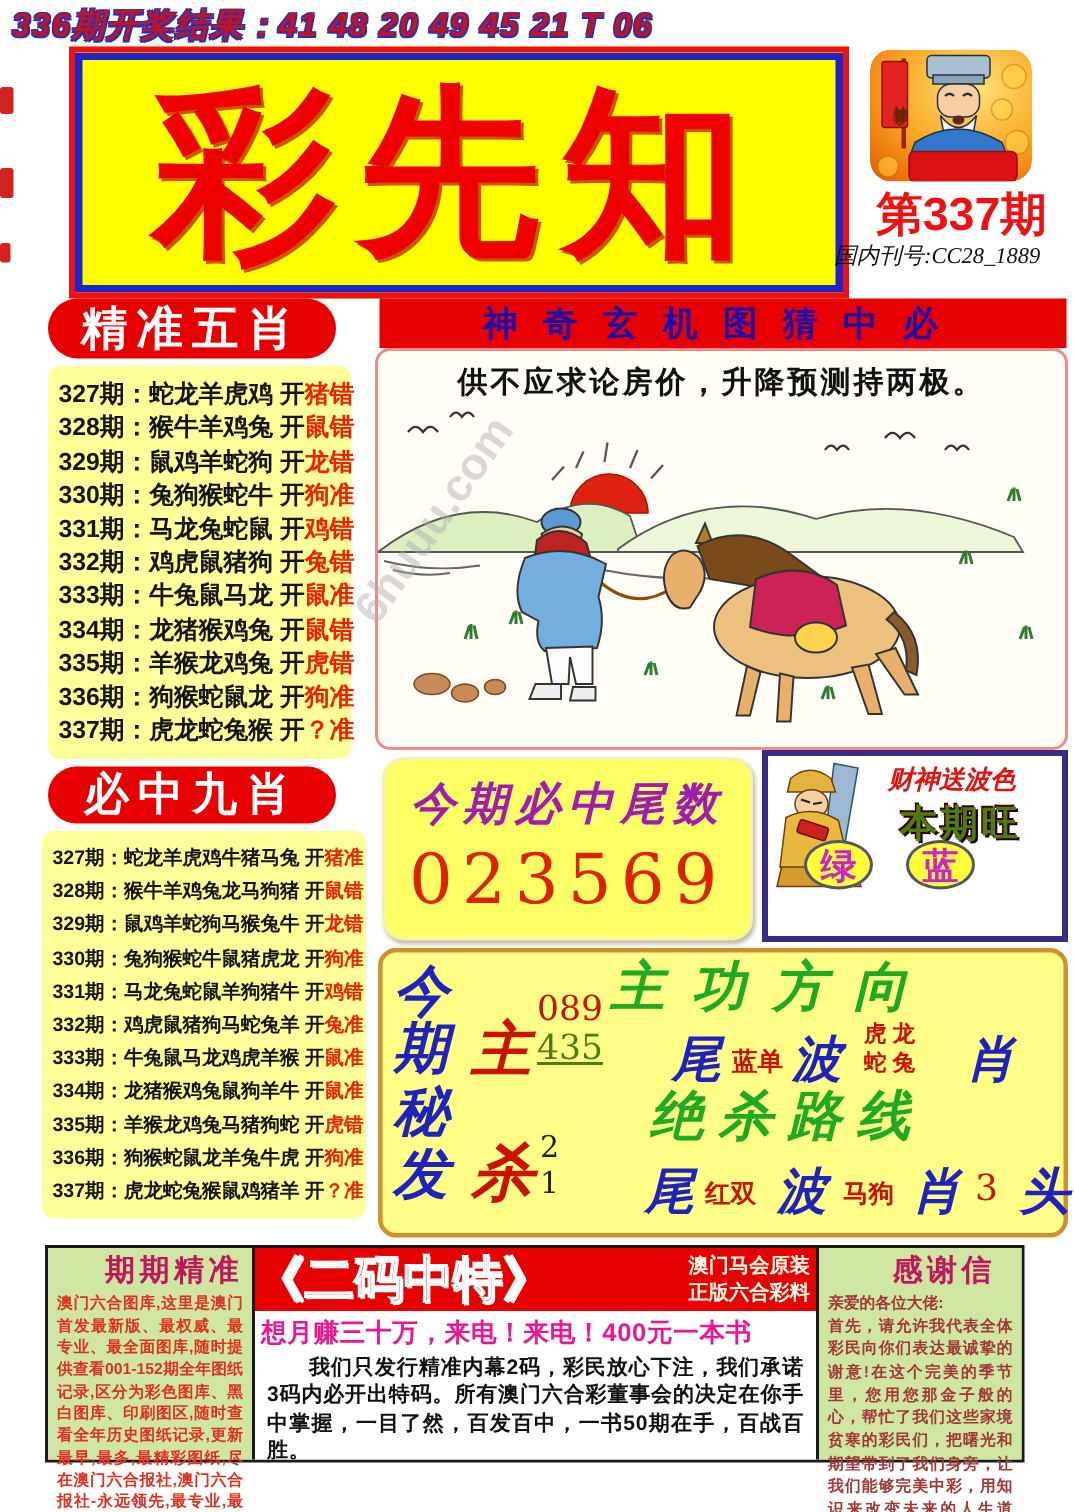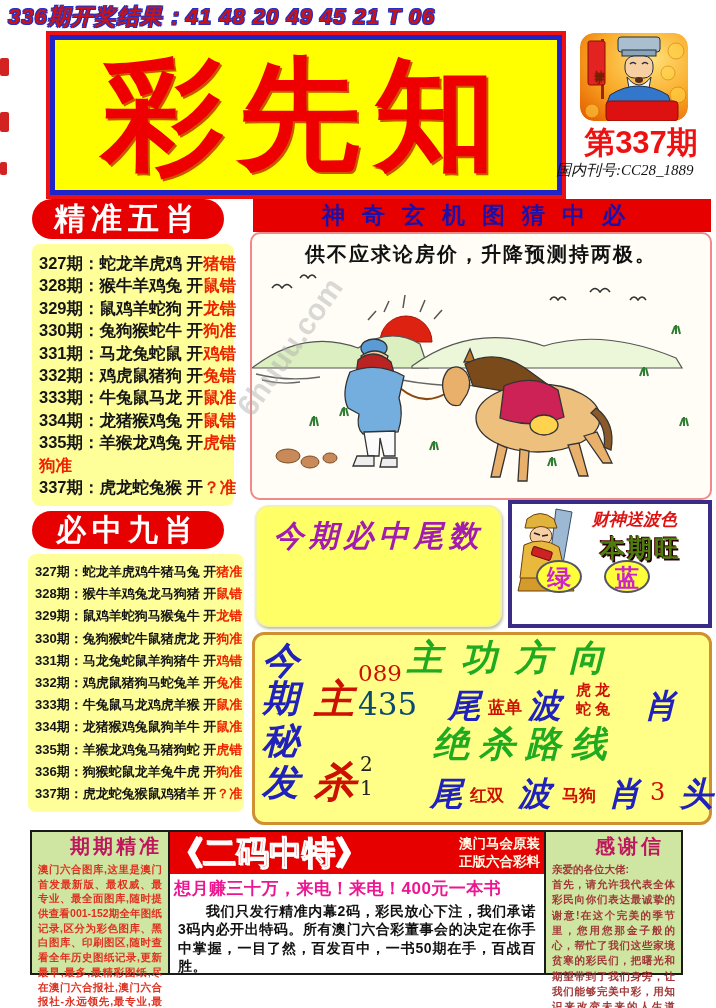--- a/index.html
+++ b/index.html
@@ -77,21 +77,21 @@
 
   
   .main-box{left:252px;top:632px;width:460px;height:193px;background:#ffff88;border:3px solid #cf9030;
     border-radius:12px;box-sizing:border-box;}
   .vchar{left:262px;font-size:37px;font-weight:900;font-style:italic;color:#2121bb;}
   .v0{top:636px}.v1{top:674px}.v2{top:716px}.v3{top:758px}
   .md-h1{left:330px;top:634px;width:370px;text-align:center;font-size:36px;font-weight:900;
     font-style:italic;color:#1faa1f;letter-spacing:18px;}
   .md-zhu{left:314px;top:672px;font-size:40px;font-weight:900;font-style:italic;color:#cc1100;}
   .md-zhu-top{left:358px;top:660px;font-size:23px;color:#cc1100;font-family:"DejaVu Serif",serif;}
-  .md-zhu-bot{left:358px;top:686px;font-size:31px;color:#0c4a6e;font-family:"DejaVu Serif",serif;}
+  .md-zhu-bot{left:358px;top:686px;font-size:23px;color:#4d7c0f;font-family:"DejaVu Serif",serif;text-decoration:underline;}
   .md-blue{font-size:33px;font-weight:900;font-style:italic;color:#2121bb;}
   .r1-wei{left:448px;top:684px;} .r1-bo{left:528px;top:684px;} .r1-xiao{left:644px;top:684px;}
   .md-redsm{font-size:17px;font-weight:900;color:#cc1100;}
   .r1-weival{left:488px;top:696px;}
   .r1-xiaoval{left:576px;top:680px;font-size:15px;font-weight:900;color:#cc1100;line-height:19px;
     text-align:center;letter-spacing:4px;white-space:pre-line;}
   .md-h2{left:360px;top:720px;width:330px;text-align:center;font-size:36px;font-weight:900;
     font-style:italic;color:#1faa1f;letter-spacing:10px;}
   .md-sha{left:314px;top:754px;font-size:42px;font-weight:900;font-style:italic;color:#cc1100;}
   .md-sha-top{left:360px;top:752px;font-size:20px;color:#222;font-family:"DejaVu Serif",serif;}
@@ -198,20 +198,21 @@
       </div>
       <div class="pred-row">
         <span class="pred-text">334期：龙猪猴鸡兔 开</span>
         <span class="pred-result">鼠错</span>
       </div>
       <div class="pred-row">
         <span class="pred-text">335期：羊猴龙鸡兔 开</span>
         <span class="pred-result">虎错</span>
       </div>
       <div class="pred-row">
+        <span class="pred-text">336期：狗猴蛇鼠龙 开</span>
         <span class="pred-result">狗准</span>
       </div>
       <div class="pred-row">
         <span class="pred-text">337期：虎龙蛇兔猴 开</span>
         <span class="pred-result">？准</span>
       </div>
     </div>
 
   <div class="abs pill pill2">必中九肖</div>
   <div class="abs predbox box-nine">
@@ -321,20 +322,21 @@
         <path d="M130,190 h15 v9 h-17 z" fill="#eeeeee"></path>
       </g>
     </svg>
   </div>
   <div class="abs mystic-bar">神奇玄机图猜中必</div>
   <div class="abs wm wm-center">6huuu.com</div>
   <div class="abs wm wm-left">合彩库6</div>
 
   <div class="abs tail-box">
     <div class="tail-title">今期必中尾数</div>
+    <div class="tail-value">023569</div>
   </div>
 
   <div class="abs wave-box"></div>
   <div class="abs wave-god">
     <svg width="72" height="92" viewBox="0 0 72 92">
       <path d="M46,6 l16,3 l-9,52 l-13,-5 z" fill="#9db8d2" stroke="#34506a"></path>
       <path d="M17,16 q13,-11 27,0 l3,9 h-32 z" fill="#e2b33c" stroke="#6a4010"></path>
       <ellipse cx="31" cy="33" rx="11" ry="9.5" fill="#f6cfa2" stroke="#6a4010"></ellipse>
       <path d="M24,30 l6,2 M38,32 l-6,1" stroke="#222" stroke-width="1.5"></path>
       <path d="M26,40 q5,4 10,0" stroke="#6a2a10" fill="none" stroke-width="1.5"></path>

